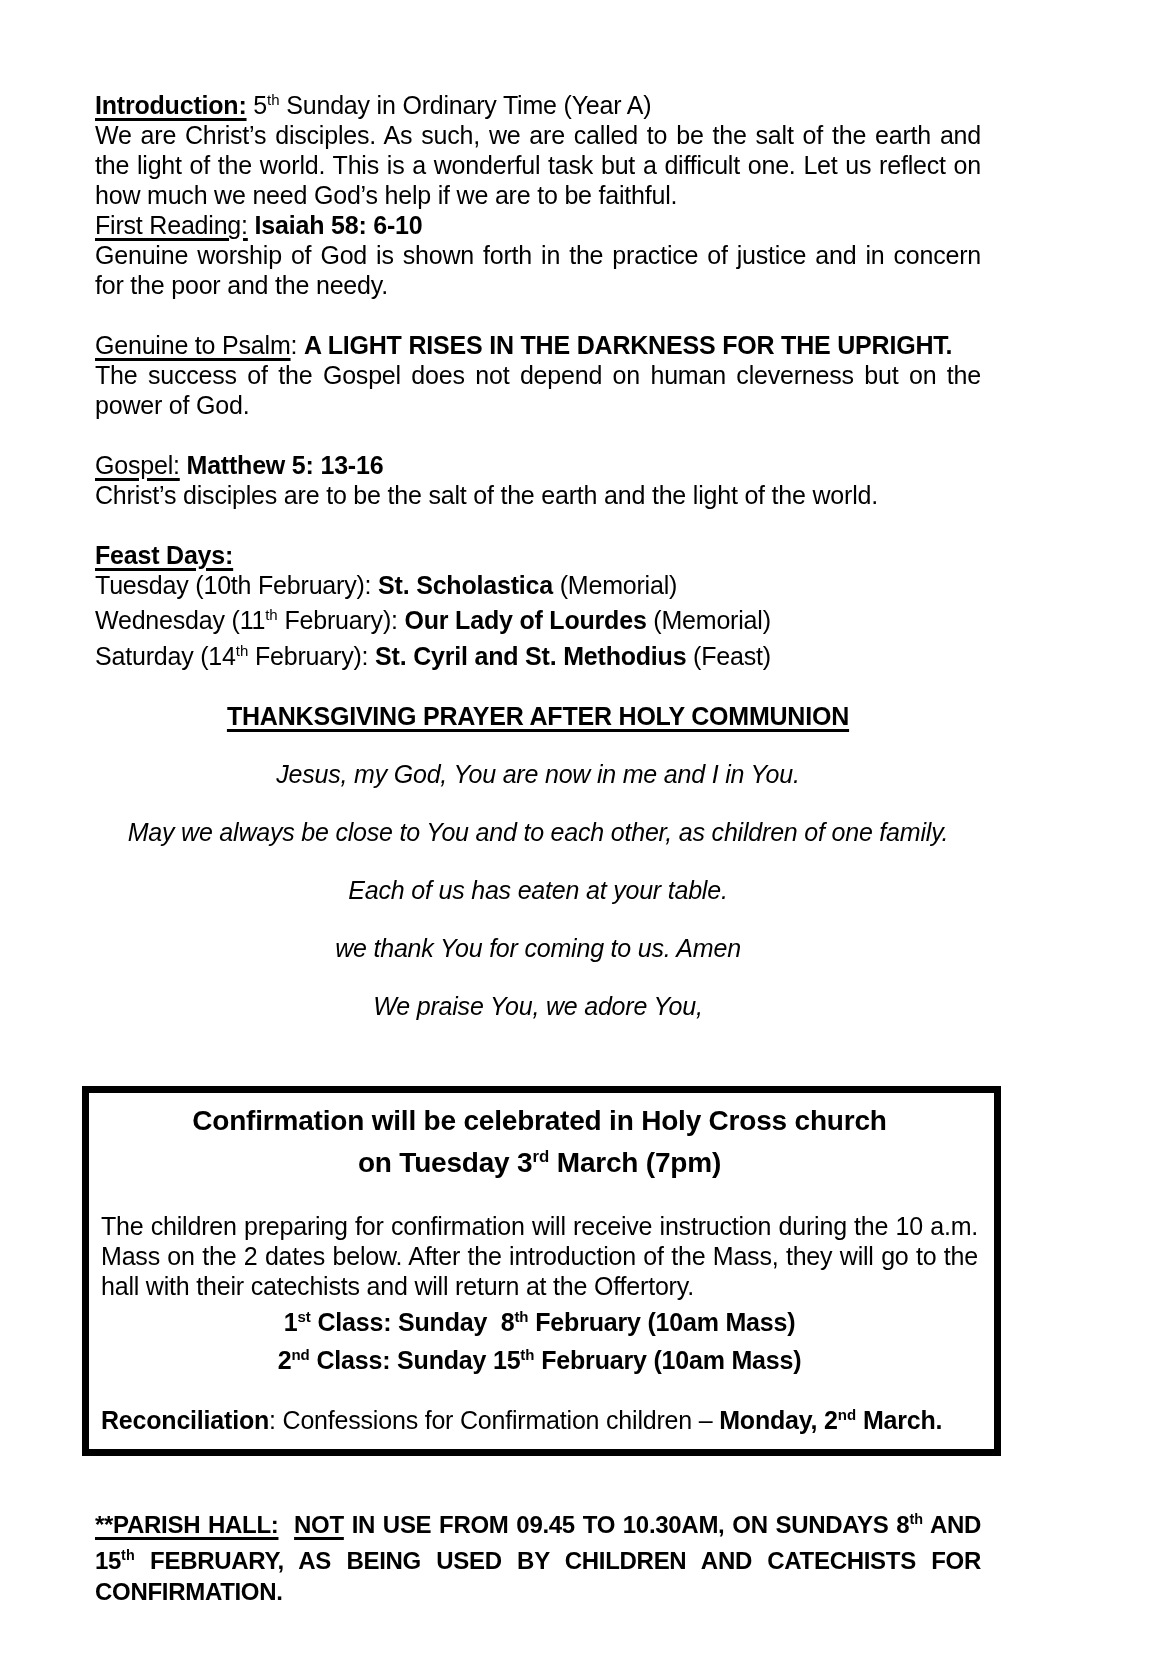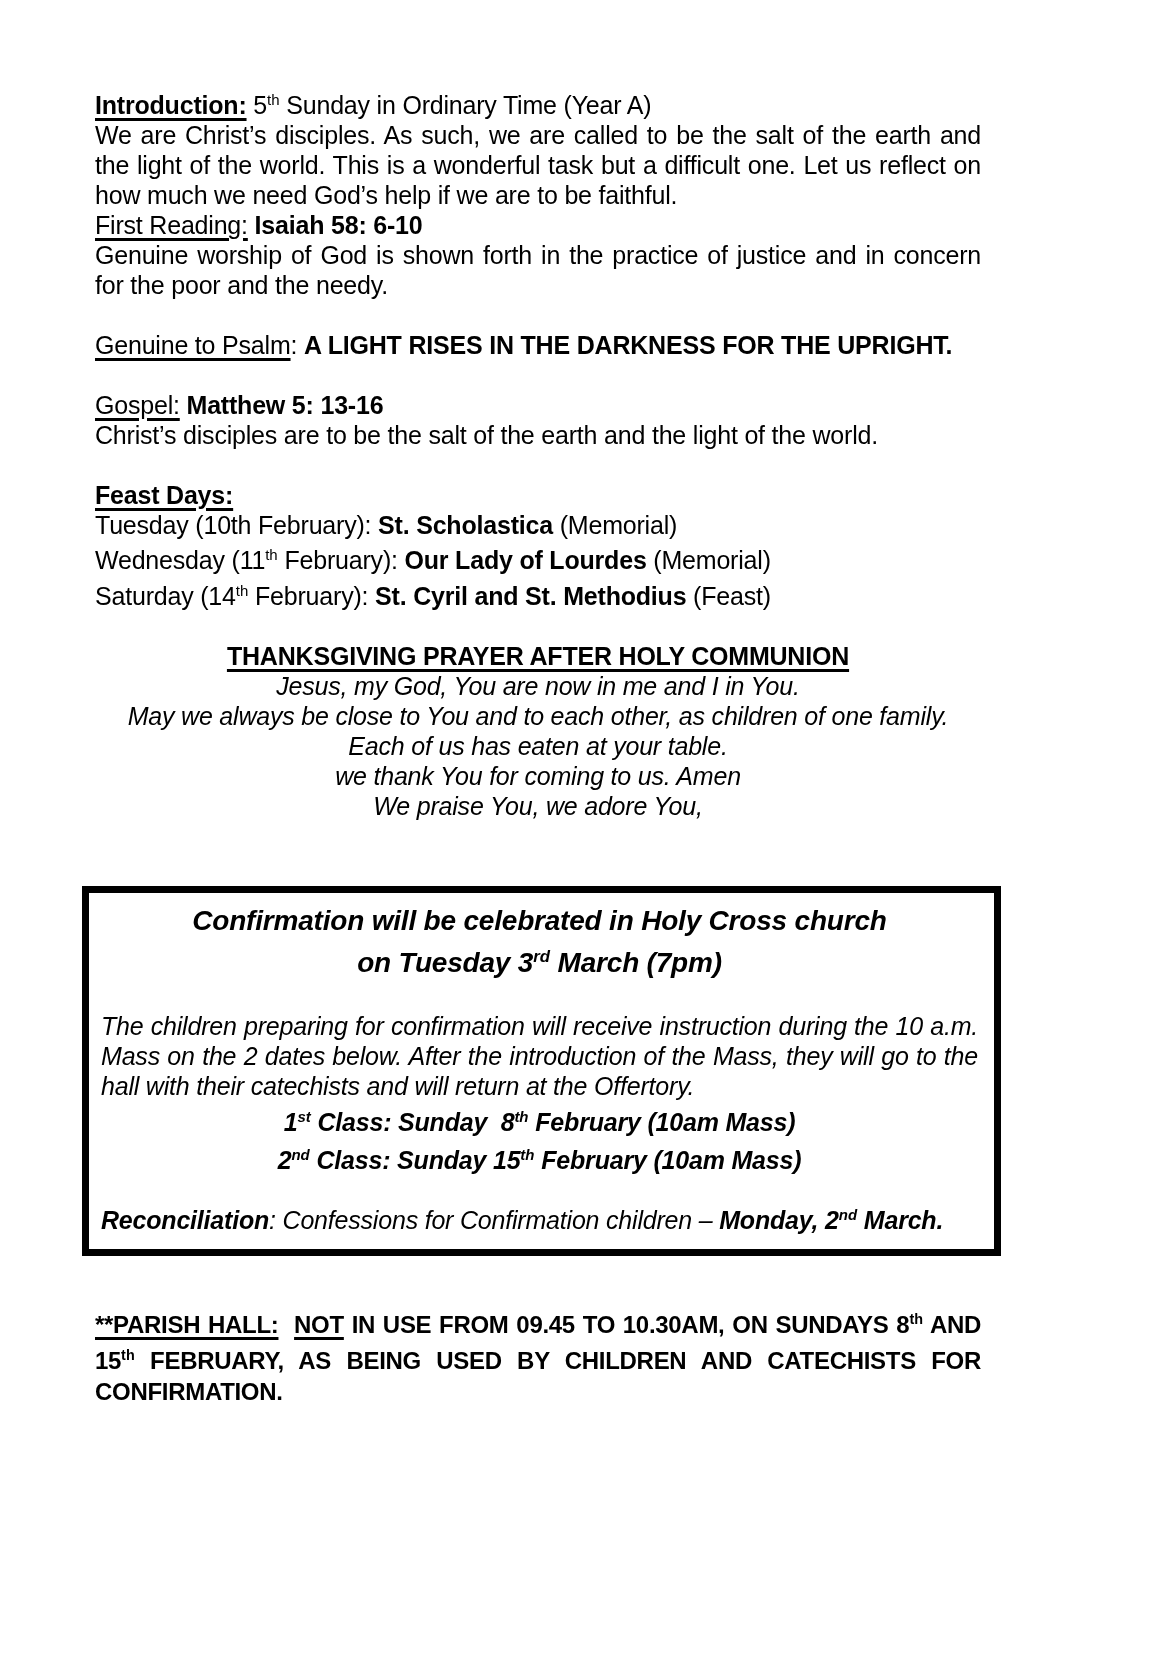--- a/index.html
+++ b/index.html
@@ -8,30 +8,29 @@
     width:1081px; height:1654px; background:#ffffff; color:#000000;
     font-family:"Liberation Sans", sans-serif;
     font-size:25px; line-height:30px; letter-spacing:-0.2px;
     position:relative; overflow:hidden;
   }
   .content { padding:85px 100px 0 95px; }
   p { margin:0; }
   .mt   { margin-top:30px; }
   .just { text-align:justify; }
   .center { text-align:center; }
-  .ital { font-style:italic; }
+  .ital { font-style:italic;margin-top:28px; }
   .b { font-weight:bold; }
   .u { text-decoration:underline; text-decoration-thickness:2.6px; text-underline-offset:4px; }
   .b.u { text-decoration-thickness:3.4px; }
   .sup { font-size:0.6em; vertical-align:super; letter-spacing:0; }
   .box {
     border:7px solid #000000;
     margin:65px -20px 4px -13px;
     padding:10px 16px 14px 12px;
-    font-style:italic;
   }
   .box-title { font-size:28px; line-height:36px; font-weight:bold; }
   .bold-line { font-weight:bold; line-height:31px; }
   .recon { margin-top:24px; }
   .parish {
     margin-top:48px; font-weight:bold;
     font-size:24px; line-height:31px; letter-spacing:-0.3px;
   }
 </style>
 </head>
@@ -41,20 +40,21 @@
   <div class="content">
 
     <p class="line"><span class="b u">Introduction:</span><span> 5</span><span class="sup">th</span><span> Sunday in Ordinary Time (Year A)</span></p>
     <p class="just">We are Christ’s disciples. As such, we are called to be the salt of the earth and the light of the world. This is a wonderful task but a difficult one. Let us reflect on how much we need God’s help if we are to be faithful.</p>
 
     <p><span class="u">First Reading:</span><span> </span><span class="b">Isaiah 58: 6-10</span></p>
     <p class="just">Genuine worship of God is shown forth in the practice of justice and in concern for the poor and the needy.</p>
 
     <p class="mt"><span class="u">Genuine to Psalm</span><span>: </span><span class="b">A LIGHT RISES IN THE DARKNESS FOR THE UPRIGHT.</span></p>
 
+    <p class="just">The success of the Gospel does not depend on human cleverness but on the power of God.</p>
 
     <p class="mt"><span class="u">Gospel:</span><span> </span><span class="b">Matthew 5: 13-16</span></p>
     <p>Christ’s disciples are to be the salt of the earth and the light of the world.</p>
 
     <p class="mt"><span class="b u">Feast Days:</span></p>
     <p><span>Tuesday (10th February): </span><span class="b">St. Scholastica</span><span> (Memorial)</span></p>
     <p><span>Wednesday (11</span><span class="sup">th</span><span> February): </span><span class="b">Our Lady of Lourdes</span><span> (Memorial)</span></p>
     <p><span>Saturday (14</span><span class="sup">th</span><span> February): </span><span class="b">St. Cyril and St. Methodius</span><span> (Feast)</span></p>
 
     <p class="mt center"><span class="b u">THANKSGIVING PRAYER AFTER HOLY COMMUNION</span></p>

